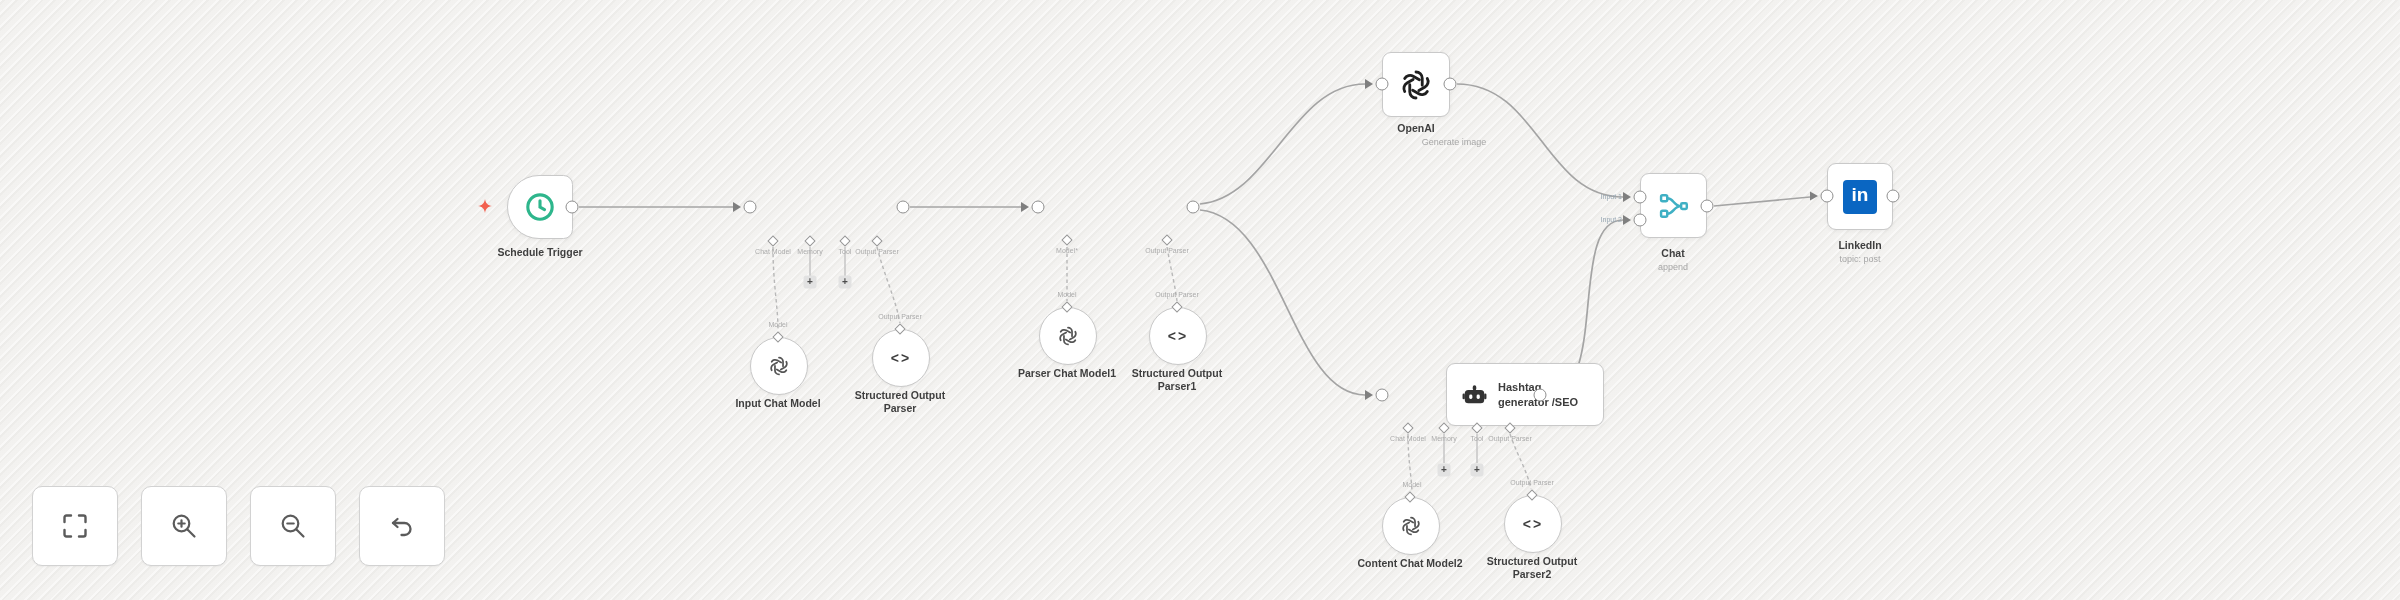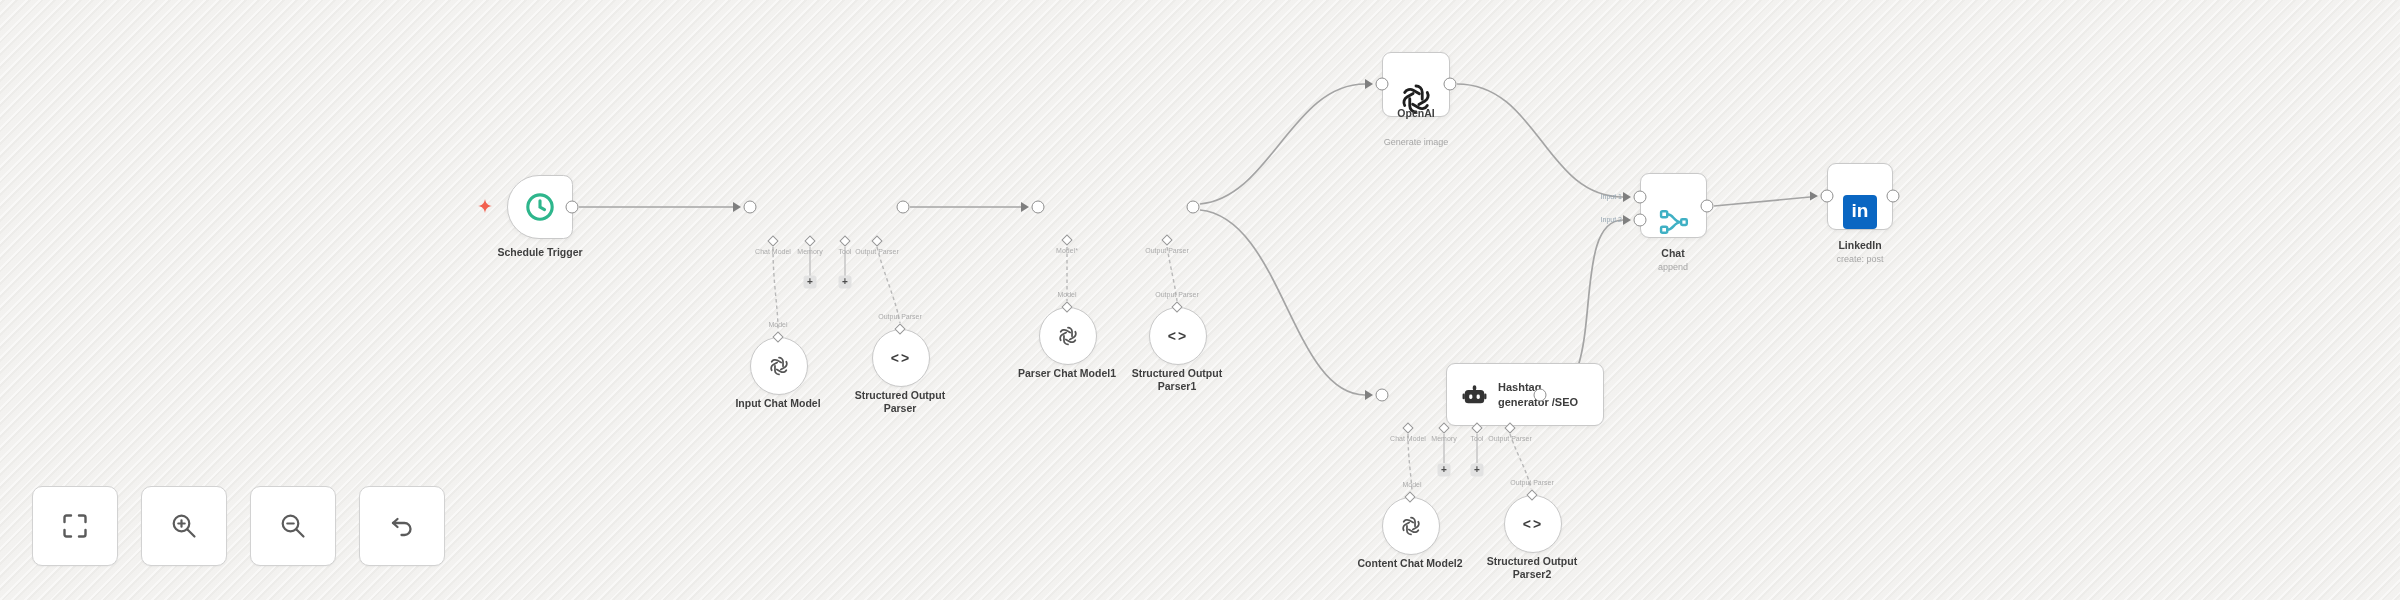--- a/index.html
+++ b/index.html
@@ -5,21 +5,21 @@
   html,body{margin:0;padding:0;width:2400px;height:600px;overflow:hidden;
     font-family:"Liberation Sans",sans-serif;}
   .canvas{position:relative;width:2400px;height:600px;
     background-color:#f1f0ee;
     background-image:repeating-linear-gradient(135deg,rgba(255,255,255,.55) 0 2px,rgba(233,232,229,.45) 2px 4px,rgba(246,245,243,.35) 4px 9px);}
   svg.edges{position:absolute;left:0;top:0;z-index:1;}
   .node{position:absolute;background:#fff;border:1.3px solid #c9c9c9;border-radius:9px;
     box-shadow:0 1px 4px rgba(0,0,0,.05);box-sizing:border-box;z-index:3;
     display:flex;align-items:center;}
   .node.agent{padding-left:15px;gap:11px;}
-  .node.square{justify-content:center;align-items:flex-end;}
+  .node.square{justify-content:center;}
   .node.trigger{border-radius:34px 10px 10px 34px;justify-content:center;}
   .circle-node{position:absolute;width:56px;height:56px;border-radius:50%;background:#fff;
     border:1.3px solid #c9c9c9;box-shadow:0 1px 3px rgba(0,0,0,.05);z-index:3;
     display:flex;align-items:center;justify-content:center;}
   .inline-title{font-size:11px;font-weight:700;color:#3c3c3c;line-height:1.35;}
   .port{position:absolute;width:13px;height:13px;border-radius:50%;background:#fff;
     border:1.6px solid #8f8f8f;box-sizing:border-box;transform:translate(-50%,-50%);z-index:4;}
   .diamond{position:absolute;width:8px;height:8px;background:#fff;border:1.4px solid #979797;
     box-sizing:border-box;transform:translate(-50%,-50%) rotate(45deg);z-index:4;}
   .caption{position:absolute;font-size:10.5px;font-weight:700;color:#3f3f3f;
@@ -175,22 +175,22 @@
         <path d="M12 2.8 a4.4 4.4 0 0 1 4.4 4.4 v5" transform="rotate(60 12 12)"></path>
         <path d="M12 2.8 a4.4 4.4 0 0 1 4.4 4.4 v5" transform="rotate(120 12 12)"></path>
         <path d="M12 2.8 a4.4 4.4 0 0 1 4.4 4.4 v5" transform="rotate(180 12 12)"></path>
         <path d="M12 2.8 a4.4 4.4 0 0 1 4.4 4.4 v5" transform="rotate(240 12 12)"></path>
         <path d="M12 2.8 a4.4 4.4 0 0 1 4.4 4.4 v5" transform="rotate(300 12 12)"></path>
       </g>
     </svg>
   </div>
   <div class="port" style="left:1382px;top:84px"></div>
   <div class="port" style="left:1450px;top:84px"></div>
-  <div class="caption" style="left:1346px;top:107px;width:140px">OpenAI</div>
-  <div class="subcaption" style="left:1346px;top:137px;width:140px">Generate image</div>
+  <div class="caption" style="left:1346px;top:122px;width:140px">OpenAI</div>
+  <div class="subcaption" style="left:1384px;top:137px;width:140px">Generate image</div>
 
   <div class="node agent" style="left:1446px;top:363px;width:158px;height:63px">
     <svg width="25" height="23" viewBox="0 0 28 26">
       <rect x="3" y="8" width="22" height="15" rx="4" fill="#333"></rect>
       <rect x="12" y="2.5" width="4" height="6" rx="2" fill="#333"></rect>
       <rect x="0.5" y="12" width="2.6" height="6.5" rx="1.3" fill="#333"></rect>
       <rect x="24.9" y="12" width="2.6" height="6.5" rx="1.3" fill="#333"></rect>
       <rect x="8" y="13" width="3.6" height="5" rx="1.6" fill="#fff"></rect>
       <rect x="16.4" y="13" width="3.6" height="5" rx="1.6" fill="#fff"></rect>
     </svg>
@@ -258,21 +258,21 @@
   <div class="subcaption" style="left:1603px;top:262px;width:140px">append</div>
 
   <div class="node square" style="left:1827px;top:163px;width:66px;height:67px">
     <div class="li-badge">
       <span>in</span>
     </div>
   </div>
   <div class="port" style="left:1827px;top:196px"></div>
   <div class="port" style="left:1893px;top:196px"></div>
   <div class="caption" style="left:1790px;top:239px;width:140px">LinkedIn</div>
-  <div class="subcaption" style="left:1790px;top:254px;width:140px">create: post</div>
+  <div class="subcaption" style="left:1790px;top:254px;width:140px">topic: post</div>
 
   <div class="toolbar">
     <div class="tool-btn">
       <svg width="30" height="30" viewBox="0 0 30 30" fill="none" stroke-width="2.4" stroke-linecap="round">
         <path d="M4.5 11 V6.5 Q4.5 4.5 6.5 4.5 H11"></path>
         <path d="M19 4.5 H23.5 Q25.5 4.5 25.5 6.5 V11"></path>
         <path d="M25.5 19 V23.5 Q25.5 25.5 23.5 25.5 H19"></path>
         <path d="M11 25.5 H6.5 Q4.5 25.5 4.5 23.5 V19"></path>
       </svg>
     </div>

